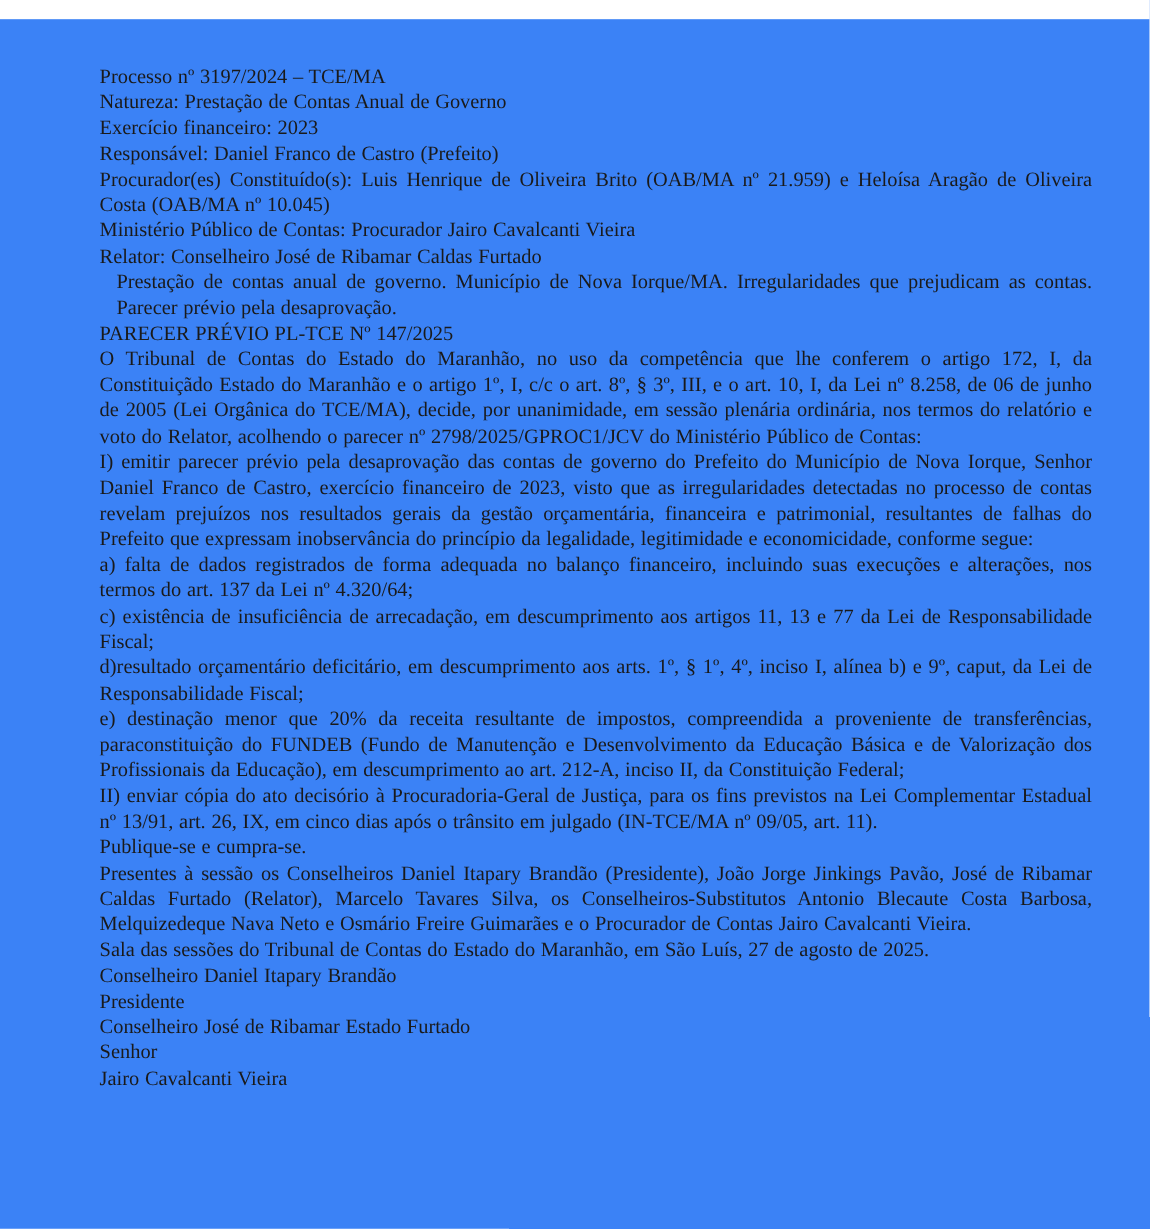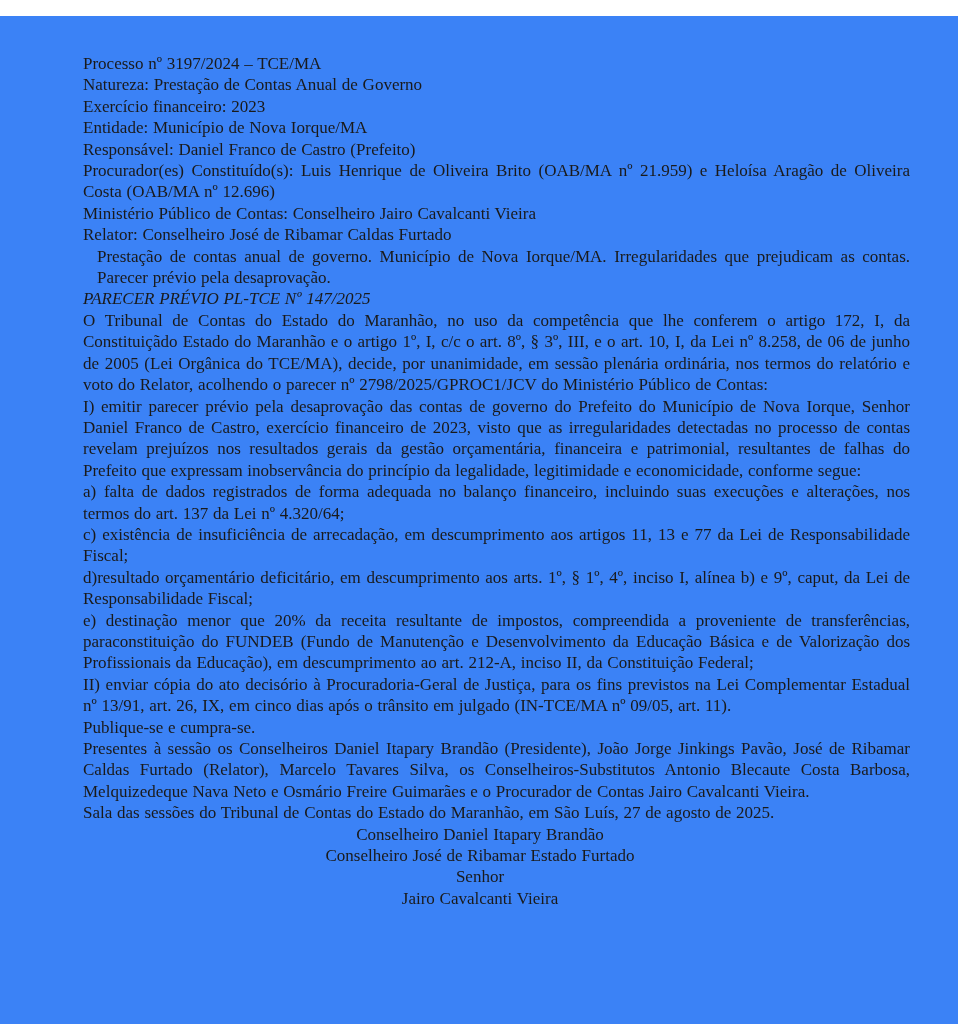--- a/index.html
+++ b/index.html
@@ -29,56 +29,55 @@
     line-height: 21.4px;
     text-align: justify;
     word-spacing: 0.5px;
   }
   .ementa {
     margin-left: 14px !important;
   }
   .centered {
     text-align: left;
     padding-right: 33px !important;
-    font-style: italic;
   }
   .sig-block p {
-    text-align: center;
+    text-align: left;
     padding-right: 33px;
   }
 </style>
 </head>
 <body>
 
 <div class="page">
 
   <p>Processo nº 3197/2024 – TCE/MA</p>
   <p>Natureza: Prestação de Contas Anual de Governo</p>
   <p>Exercício financeiro: 2023</p>
-  <p>Entidade: Município de Nova Iorque/MA</p>
   <p>Responsável: Daniel Franco de Castro (Prefeito)</p>
-  <p>Procurador(es) Constituído(s): Luis Henrique de Oliveira Brito (OAB/MA nº 21.959) e Heloísa Aragão de Oliveira Costa (OAB/MA nº 12.696)</p>
-  <p>Ministério Público de Contas: Conselheiro Jairo Cavalcanti Vieira</p>
+  <p>Procurador(es) Constituído(s): Luis Henrique de Oliveira Brito (OAB/MA nº 21.959) e Heloísa Aragão de Oliveira Costa (OAB/MA nº 10.045)</p>
+  <p>Ministério Público de Contas: Procurador Jairo Cavalcanti Vieira</p>
   <p>Relator: Conselheiro José de Ribamar Caldas Furtado</p>
 
   <p class="ementa">Prestação de contas anual de governo. Município de Nova Iorque/MA. Irregularidades que prejudicam as contas. Parecer prévio pela desaprovação.</p>
 
   <p class="centered">PARECER PRÉVIO PL-TCE Nº 147/2025</p>
 
   <p>O Tribunal de Contas do Estado do Maranhão, no uso da competência que lhe conferem o artigo 172, I, da Constituiçãdo Estado do Maranhão e o artigo 1º, I, c/c o art. 8º, § 3º, III, e o art. 10, I, da Lei nº 8.258, de 06 de junho de 2005 (Lei Orgânica do TCE/MA), decide, por unanimidade, em sessão plenária ordinária, nos termos do relatório e voto do Relator, acolhendo o parecer nº 2798/2025/GPROC1/JCV do Ministério Público de Contas:</p>
   <p>I) emitir parecer prévio pela desaprovação das contas de governo do Prefeito do Município de Nova Iorque, Senhor Daniel Franco de Castro, exercício financeiro de 2023, visto que as irregularidades detectadas no processo de contas revelam prejuízos nos resultados gerais da gestão orçamentária, financeira e patrimonial, resultantes de falhas do Prefeito que expressam inobservância do princípio da legalidade, legitimidade e economicidade, conforme segue:</p>
   <p>a) falta de dados registrados de forma adequada no balanço financeiro, incluindo suas execuções e alterações, nos termos do art. 137 da Lei nº 4.320/64;</p>
   <p>c) existência de insuficiência de arrecadação, em descumprimento aos artigos 11, 13 e 77 da Lei de Responsabilidade Fiscal;</p>
   <p>d)resultado orçamentário deficitário, em descumprimento aos arts. 1º, § 1º, 4º, inciso I, alínea b) e 9º, caput, da Lei de Responsabilidade Fiscal;</p>
   <p>e) destinação menor que 20% da receita resultante de impostos, compreendida a proveniente de transferências, paraconstituição do FUNDEB (Fundo de Manutenção e Desenvolvimento da Educação Básica e de Valorização dos Profissionais da Educação), em descumprimento ao art. 212-A, inciso II, da Constituição Federal;</p>
   <p>II) enviar cópia do ato decisório à Procuradoria-Geral de Justiça, para os fins previstos na Lei Complementar Estadual nº 13/91, art. 26, IX, em cinco dias após o trânsito em julgado (IN-TCE/MA nº 09/05, art. 11).</p>
   <p>Publique-se e cumpra-se.</p>
   <p>Presentes à sessão os Conselheiros Daniel Itapary Brandão (Presidente), João Jorge Jinkings Pavão, José de Ribamar Caldas Furtado (Relator), Marcelo Tavares Silva, os Conselheiros-Substitutos Antonio Blecaute Costa Barbosa, Melquizedeque Nava Neto e Osmário Freire Guimarães e o Procurador de Contas Jairo Cavalcanti Vieira.</p>
   <p>Sala das sessões do Tribunal de Contas do Estado do Maranhão, em São Luís, 27 de agosto de 2025.</p>
 
   <div class="sig-block">
     <p>Conselheiro Daniel Itapary Brandão</p>
+    <p>Presidente</p>
     <p>Conselheiro José de Ribamar Estado Furtado</p>
     <p>Senhor</p>
     <p>Jairo Cavalcanti Vieira</p>
   </div>
 
 </div>
 
 </body></html>

